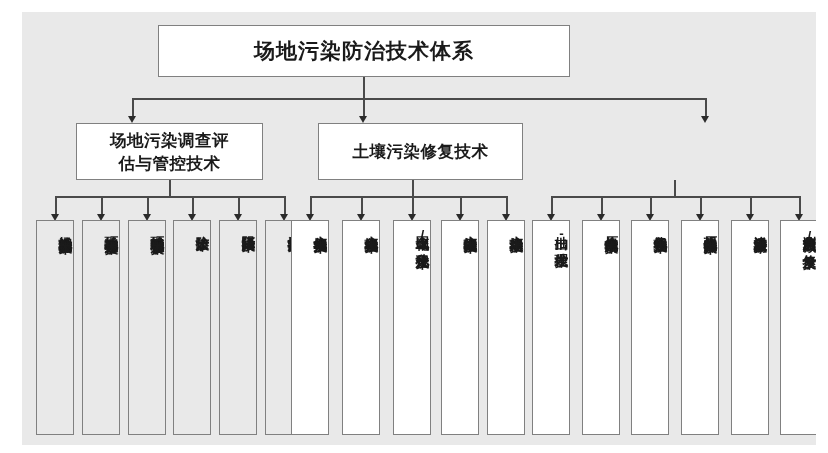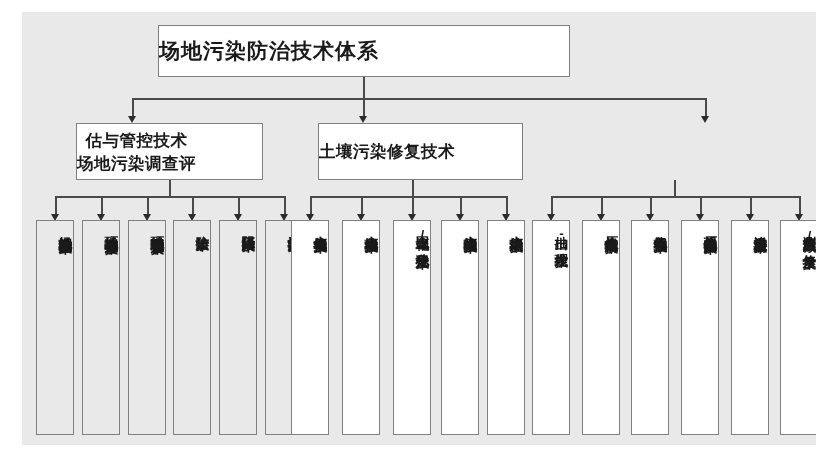--- a/index.html
+++ b/index.html
@@ -25,20 +25,21 @@
   .plate-edge-right  { position:absolute; right:0; top:0;   width:12px;  height:453px; background:#ffffff; }
 
   .node {
     position: absolute;
     box-sizing: border-box;
     border: 1px solid #808080;
     background: #ffffff;
     color: #1a1a1a;
     display: flex;
     align-items: center;
+    justify-content: center;
     text-align: center;
   }
   .node.gray { background: #e9e9e9; }
 
   .node-root {
     font-size: 21px;
     font-weight: bold;
     letter-spacing: 1px;
   }
   .node-l2 {
@@ -98,22 +99,22 @@
   <div class="arrow" style="left:128.3px; top:116px;"></div>
 
   <div class="conn conn-v" style="left:363px; top:98px; height:20px;"></div>
   <div class="arrow" style="left:359.3px; top:116px;"></div>
 
   <div class="conn conn-v" style="left:705px; top:98px; height:20px;"></div>
   <div class="arrow" style="left:701.3px; top:116px;"></div>
 
   <div class="node node-l2" style="left:76px; top:123px; width:187px; height:57px;">
     <div>
+      <div>场地污染调查评</div>
       <div>估与管控技术</div>
-      <div>场地污染调查评</div>
     </div>
   </div>
 
   <div class="node node-l2" style="left:318px; top:123px; width:205px; height:57px;">
     <span>土壤污染修复技术</span>
   </div>
 
 
   <div class="conn conn-v" style="left:169px; top:180px; height:16px;"></div>
   <div class="conn conn-h" style="left:55px; top:196px; width:229px;"></div>

